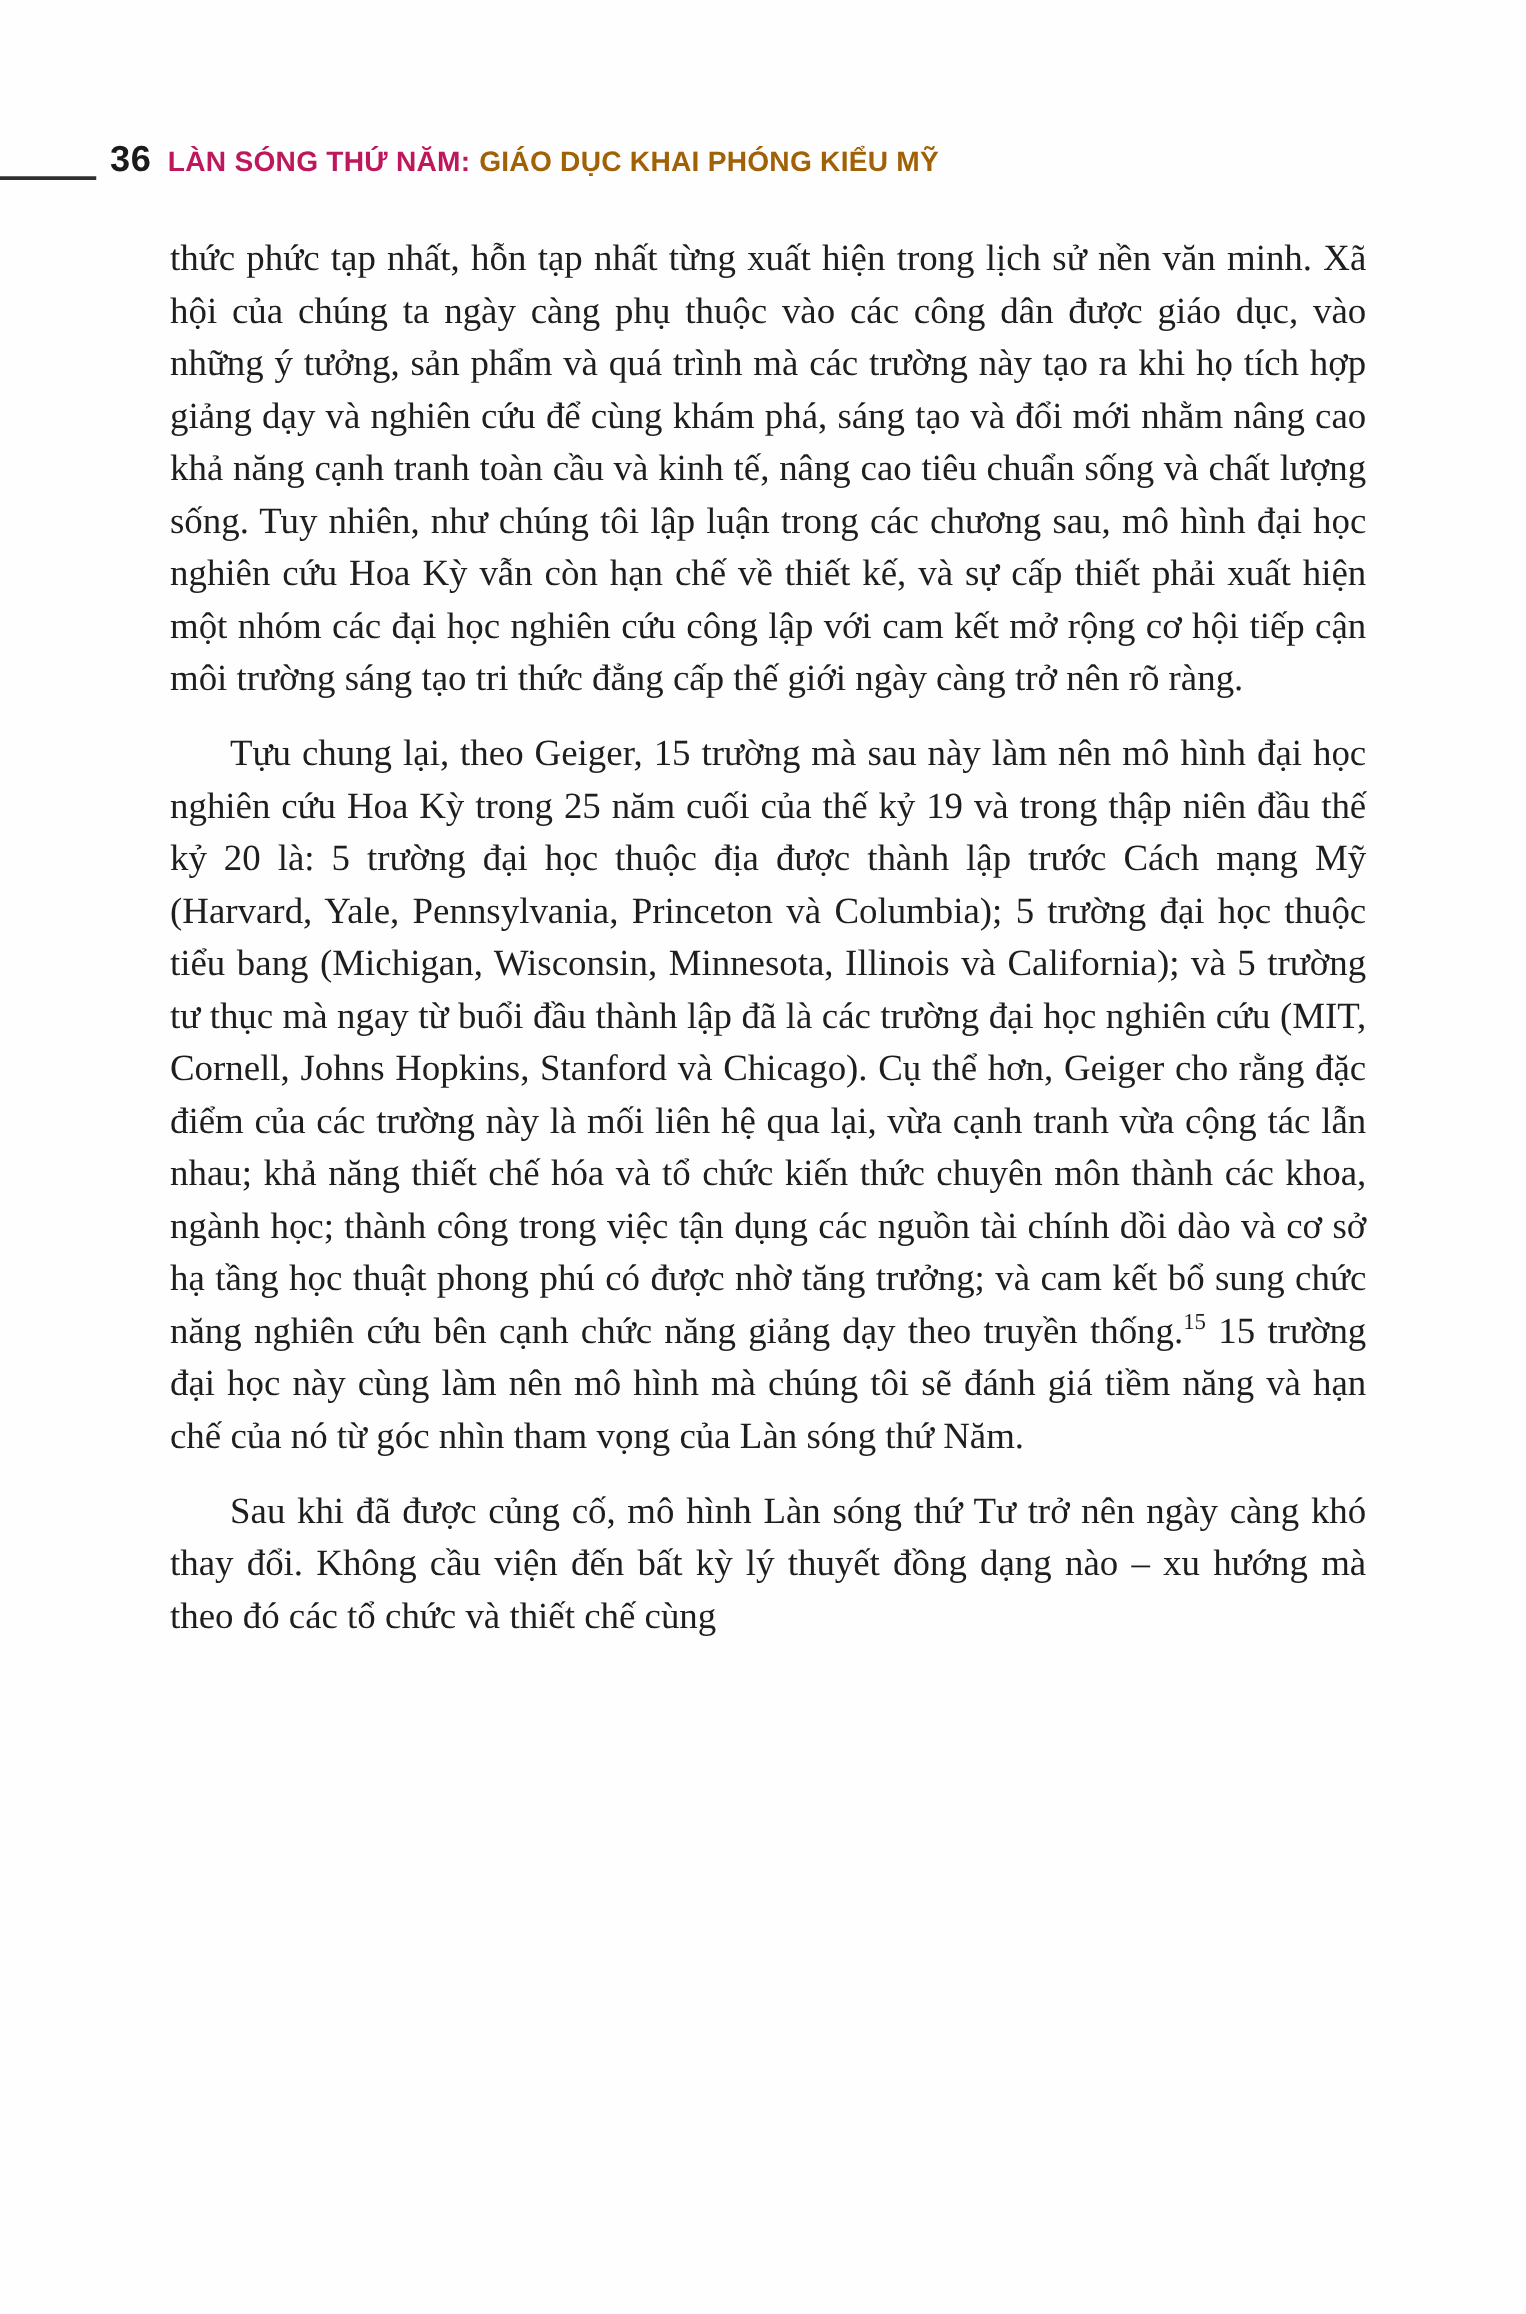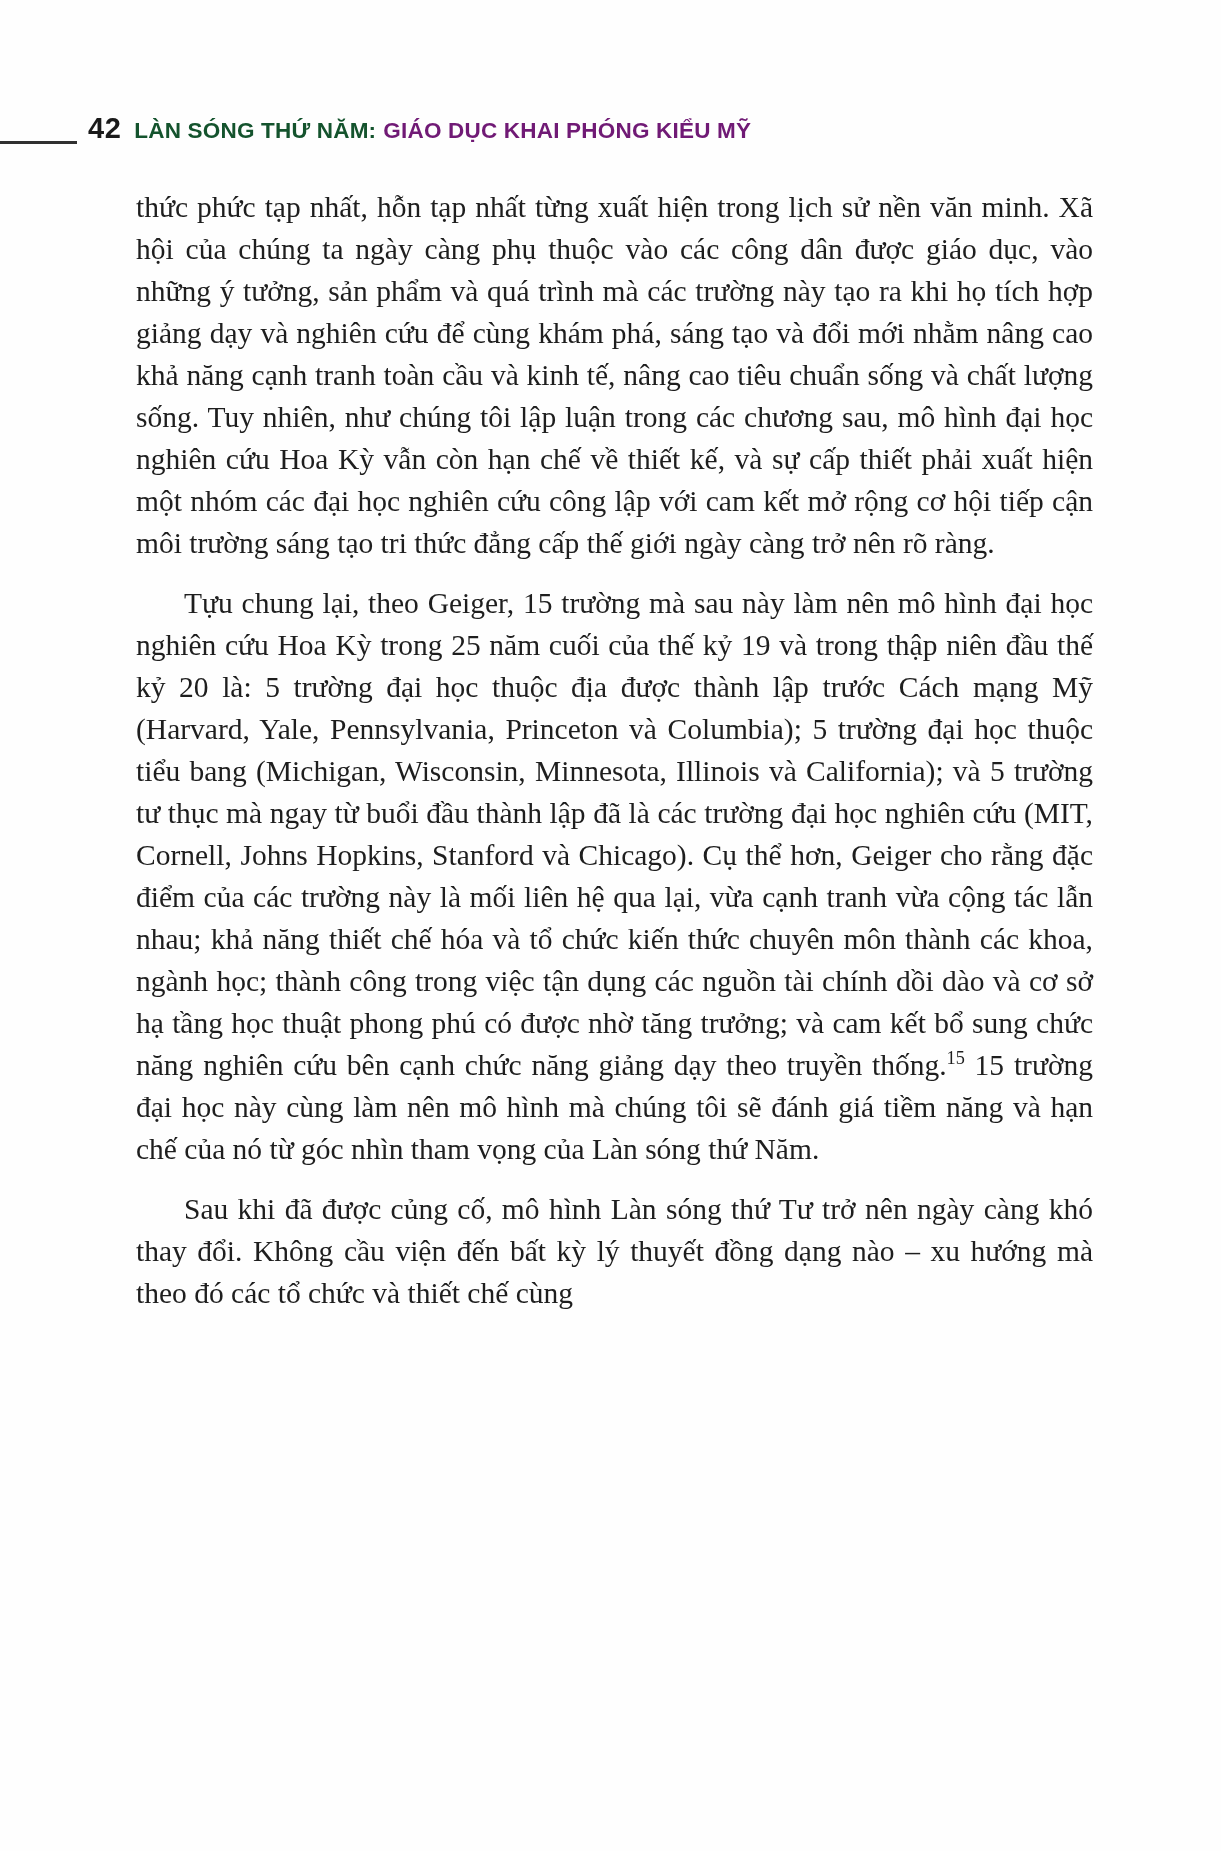--- a/index.html
+++ b/index.html
@@ -38,22 +38,22 @@
   }
   .page-number {
     font-size: 29px;
     color: #1a1a1a;
     letter-spacing: 0.5px;
   }
   .running-title {
     font-size: 22.5px;
     letter-spacing: 0.2px;
   }
-  .title-main { color: #14532d; }
-  .title-sub  { color: #701a75; margin-left: 7px; }
+  .title-main { color: #be185d; }
+  .title-sub  { color: #a16207; margin-left: 7px; }
 
   .page-body {
     position: absolute;
     left: 136px;
     top: 186px;
     width: 957px;
     font-size: 29.5px;
     line-height: 42px;
     text-align: justify;
   }
@@ -67,21 +67,21 @@
   }
 </style>
 </head>
 <body>
 
 <div class="page">
 
   <div class="header-rule"></div>
 
   <div class="page-header">
-    <span class="page-number">42</span>
+    <span class="page-number">36</span>
     <span class="running-title"><span class="title-main">LÀN SÓNG THỨ NĂM:</span><span class="title-sub">GIÁO DỤC KHAI PHÓNG KIỂU MỸ</span></span>
   </div>
 
   <div class="page-body">
     <p>thức phức tạp nhất, hỗn tạp nhất từng xuất hiện trong lịch sử nền văn minh. Xã hội của chúng ta ngày càng phụ thuộc vào các công dân được giáo dục, vào những ý tưởng, sản phẩm và quá trình mà các trường này tạo ra khi họ tích hợp giảng dạy và nghiên cứu để cùng khám phá, sáng tạo và đổi mới nhằm nâng cao khả năng cạnh tranh toàn cầu và kinh tế, nâng cao tiêu chuẩn sống và chất lượng sống. Tuy nhiên, như chúng tôi lập luận trong các chương sau, mô hình đại học nghiên cứu Hoa Kỳ vẫn còn hạn chế về thiết kế, và sự cấp thiết phải xuất hiện một nhóm các đại học nghiên cứu công lập với cam kết mở rộng cơ hội tiếp cận môi trường sáng tạo tri thức đẳng cấp thế giới ngày càng trở nên rõ ràng.</p>
 
     <p class="indent"><span>Tựu chung lại, theo Geiger, 15 trường mà sau này làm nên mô hình đại học nghiên cứu Hoa Kỳ trong 25 năm cuối của thế kỷ 19 và trong thập niên đầu thế kỷ 20 là: 5 trường đại học thuộc địa được thành lập trước Cách mạng Mỹ (Harvard, Yale, Pennsylvania, Princeton và Columbia); 5 trường đại học thuộc tiểu bang (Michigan, Wisconsin, Minnesota, Illinois và California); và 5 trường tư thục mà ngay từ buổi đầu thành lập đã là các trường đại học nghiên cứu (MIT, Cornell, Johns Hopkins, Stanford và Chicago). Cụ thể hơn, Geiger cho rằng đặc điểm của các trường này là mối liên hệ qua lại, vừa cạnh tranh vừa cộng tác lẫn nhau; khả năng thiết chế hóa và tổ chức kiến thức chuyên môn thành các khoa, ngành học; thành công trong việc tận dụng các nguồn tài chính dồi dào và cơ sở hạ tầng học thuật phong phú có được nhờ tăng trưởng; và cam kết bổ sung chức năng nghiên cứu bên cạnh chức năng giảng dạy theo truyền thống.</span><sup>15</sup><span> 15 trường đại học này cùng làm nên mô hình mà chúng tôi sẽ đánh giá tiềm năng và hạn chế của nó từ góc nhìn tham vọng của Làn sóng thứ Năm.</span></p>
 
     <p class="indent">Sau khi đã được củng cố, mô hình Làn sóng thứ Tư trở nên ngày càng khó thay đổi. Không cầu viện đến bất kỳ lý thuyết đồng dạng nào – xu hướng mà theo đó các tổ chức và thiết chế cùng</p>
   </div>

